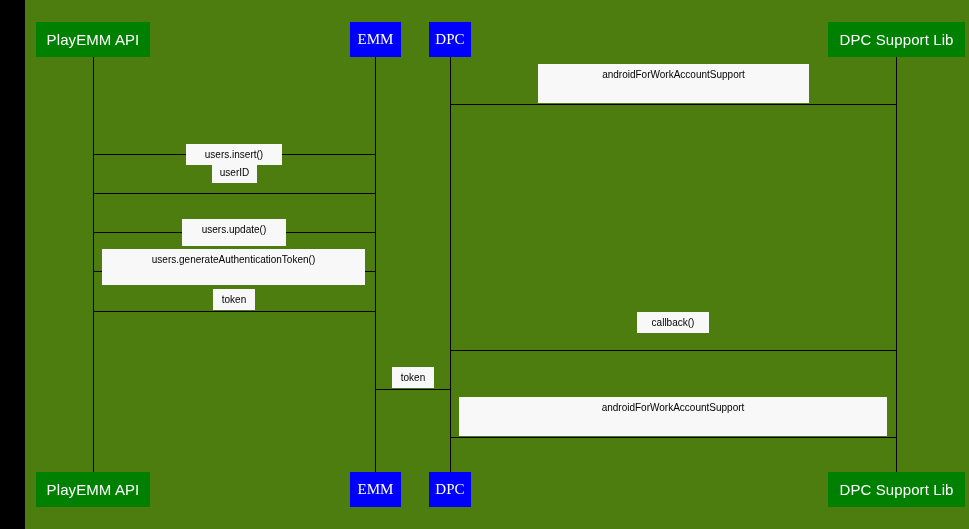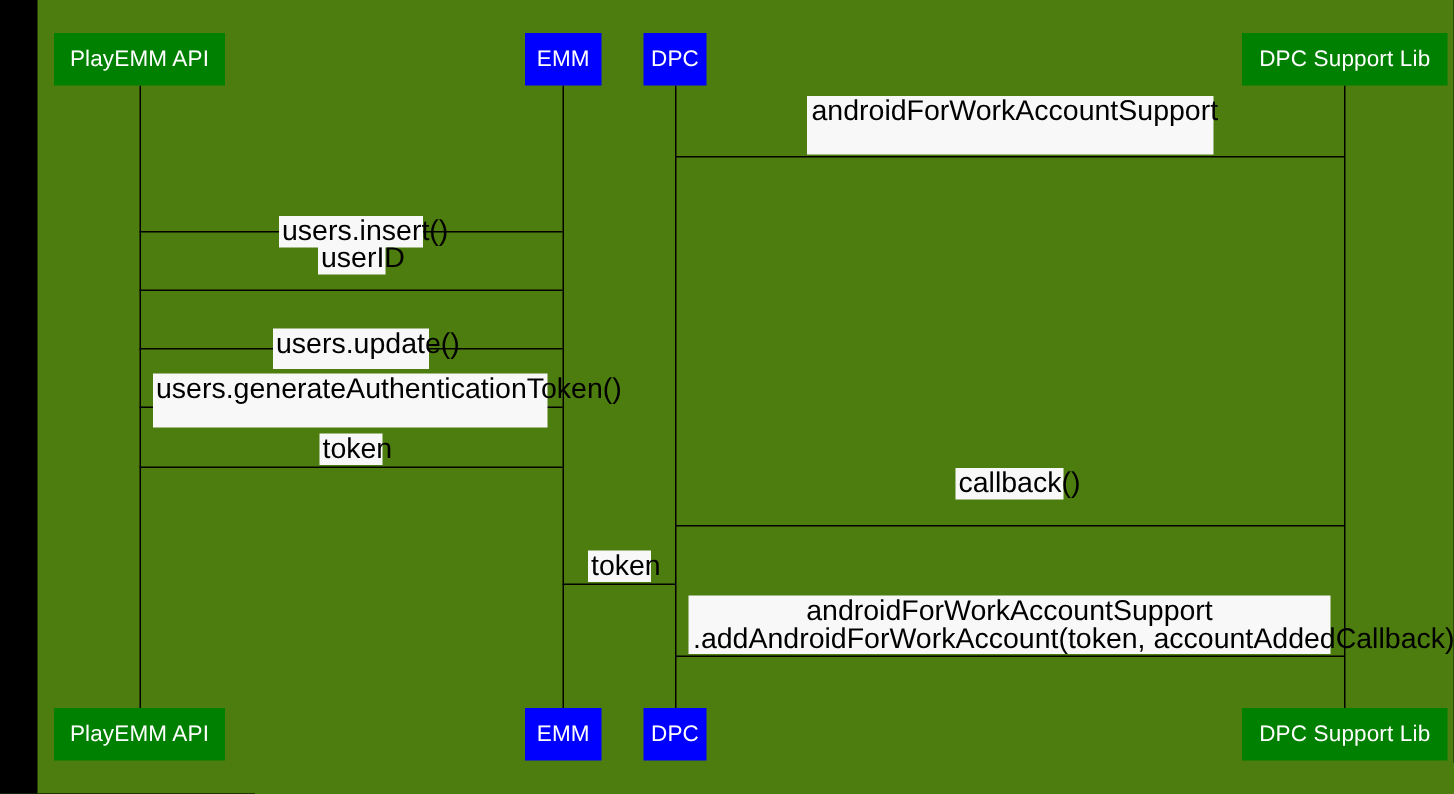--- a/index.html
+++ b/index.html
@@ -36,21 +36,21 @@
     align-items: center;
     justify-content: center;
     color: #ffffff;
     font-size: 15px;
     line-height: 1;
     letter-spacing: 0.1px;
     white-space: nowrap;
     user-select: none;
   }
   .participant.green { background: #008000; }
-  .participant.blue  { background: #0000ff; }
+  .participant.blue  { background: #0000ff; font-family: Liberation Serif, serif; }
 
   
   .lifeline {
     position: absolute;
     width: 1px;
     background: #000000;
     top: 57px;
     height: 415px;
   }
 
@@ -59,21 +59,21 @@
     position: absolute;
     height: 1px;
     background: #000000;
   }
 
   
   .msg {
     position: absolute;
     background: #f8f8f8;
     color: #000000;
-    font-size: 19px;
+    font-size: 10px;
     line-height: 19px;
     white-space: pre;
     padding: 1px 2px;
     box-sizing: border-box;
     text-align: center;
     user-select: none;
   }
   .msg.two-line {
     line-height: 19px;
     padding: 1px 3px;
@@ -120,21 +120,21 @@
 
   <div id="messages">
       <div class="msg two-line" style="left: 513px; top: 64px; width: 271px; height: 39px;"><div>androidForWorkAccountSupport</div></div>
       <div class="msg" style="left: 161px; top: 144px; width: 96px; height: 21px;"><div>users.insert()</div></div>
       <div class="msg" style="left: 187px; top: 162px; width: 45px; height: 21px;"><div>userID</div></div>
       <div class="msg" style="left: 157px; top: 219px; width: 104px; height: 27px;"><div>users.update()</div></div>
       <div class="msg" style="left: 77px; top: 249px; width: 263px; height: 36px;"><div>users.generateAuthenticationToken()</div></div>
       <div class="msg" style="left: 188px; top: 289px; width: 42px; height: 21px;"><div>token</div></div>
       <div class="msg" style="left: 612px; top: 312px; width: 72px; height: 21px;"><div>callback()</div></div>
       <div class="msg" style="left: 367px; top: 367px; width: 42px; height: 21px;"><div>token</div></div>
-      <div class="msg two-line" style="left: 434px; top: 397px; width: 428px; height: 39px;"><div>androidForWorkAccountSupport</div><div>.addAndroidForWorkAccount(token, accountAddedCallback)</div></div>
+      <div class="msg two-line" style="left: 434px; top: 397px; width: 428px; height: 39px;"><div>androidForWorkAccountSupport</div></div>
     </div>
 
   <div id="participants-bottom">
       <div class="participant green" style="left: 11px; top: 472px; width: 114px; background: rgb(0, 128, 0); color: rgb(255, 255, 255);">
         <span>PlayEMM API</span>
       </div>
       <div class="participant blue" style="left: 325px; top: 472px; width: 51px; background: rgb(0, 0, 255); color: rgb(255, 255, 255);">
         <span>EMM</span>
       </div>
       <div class="participant blue" style="left: 404px; top: 472px; width: 42px; background: rgb(0, 0, 255); color: rgb(255, 255, 255);">

